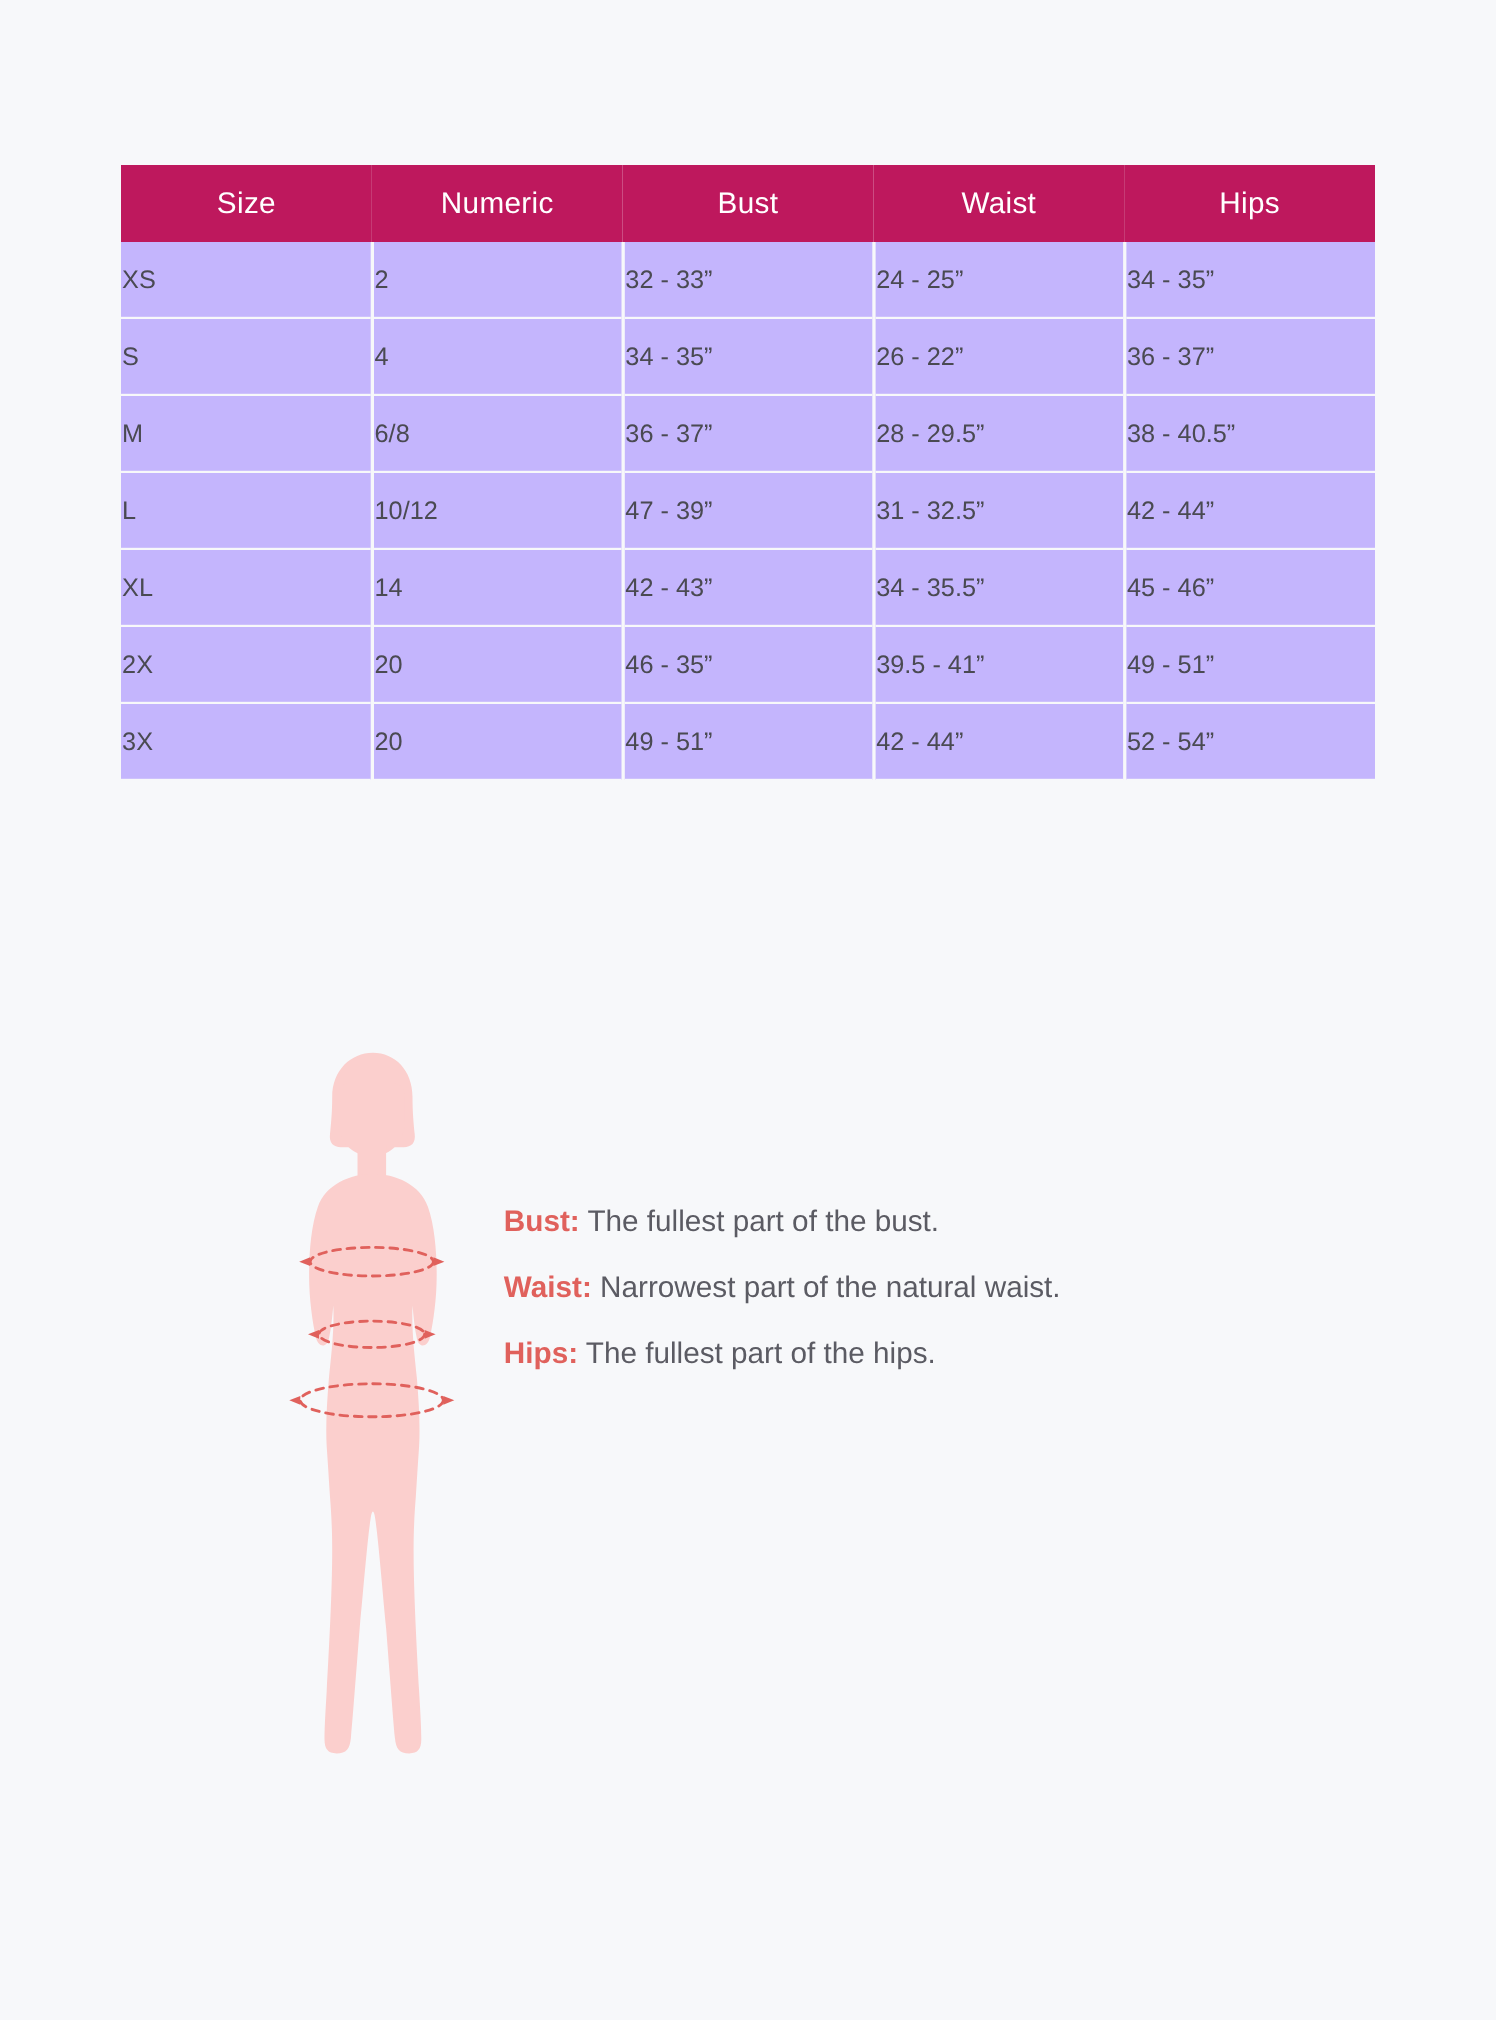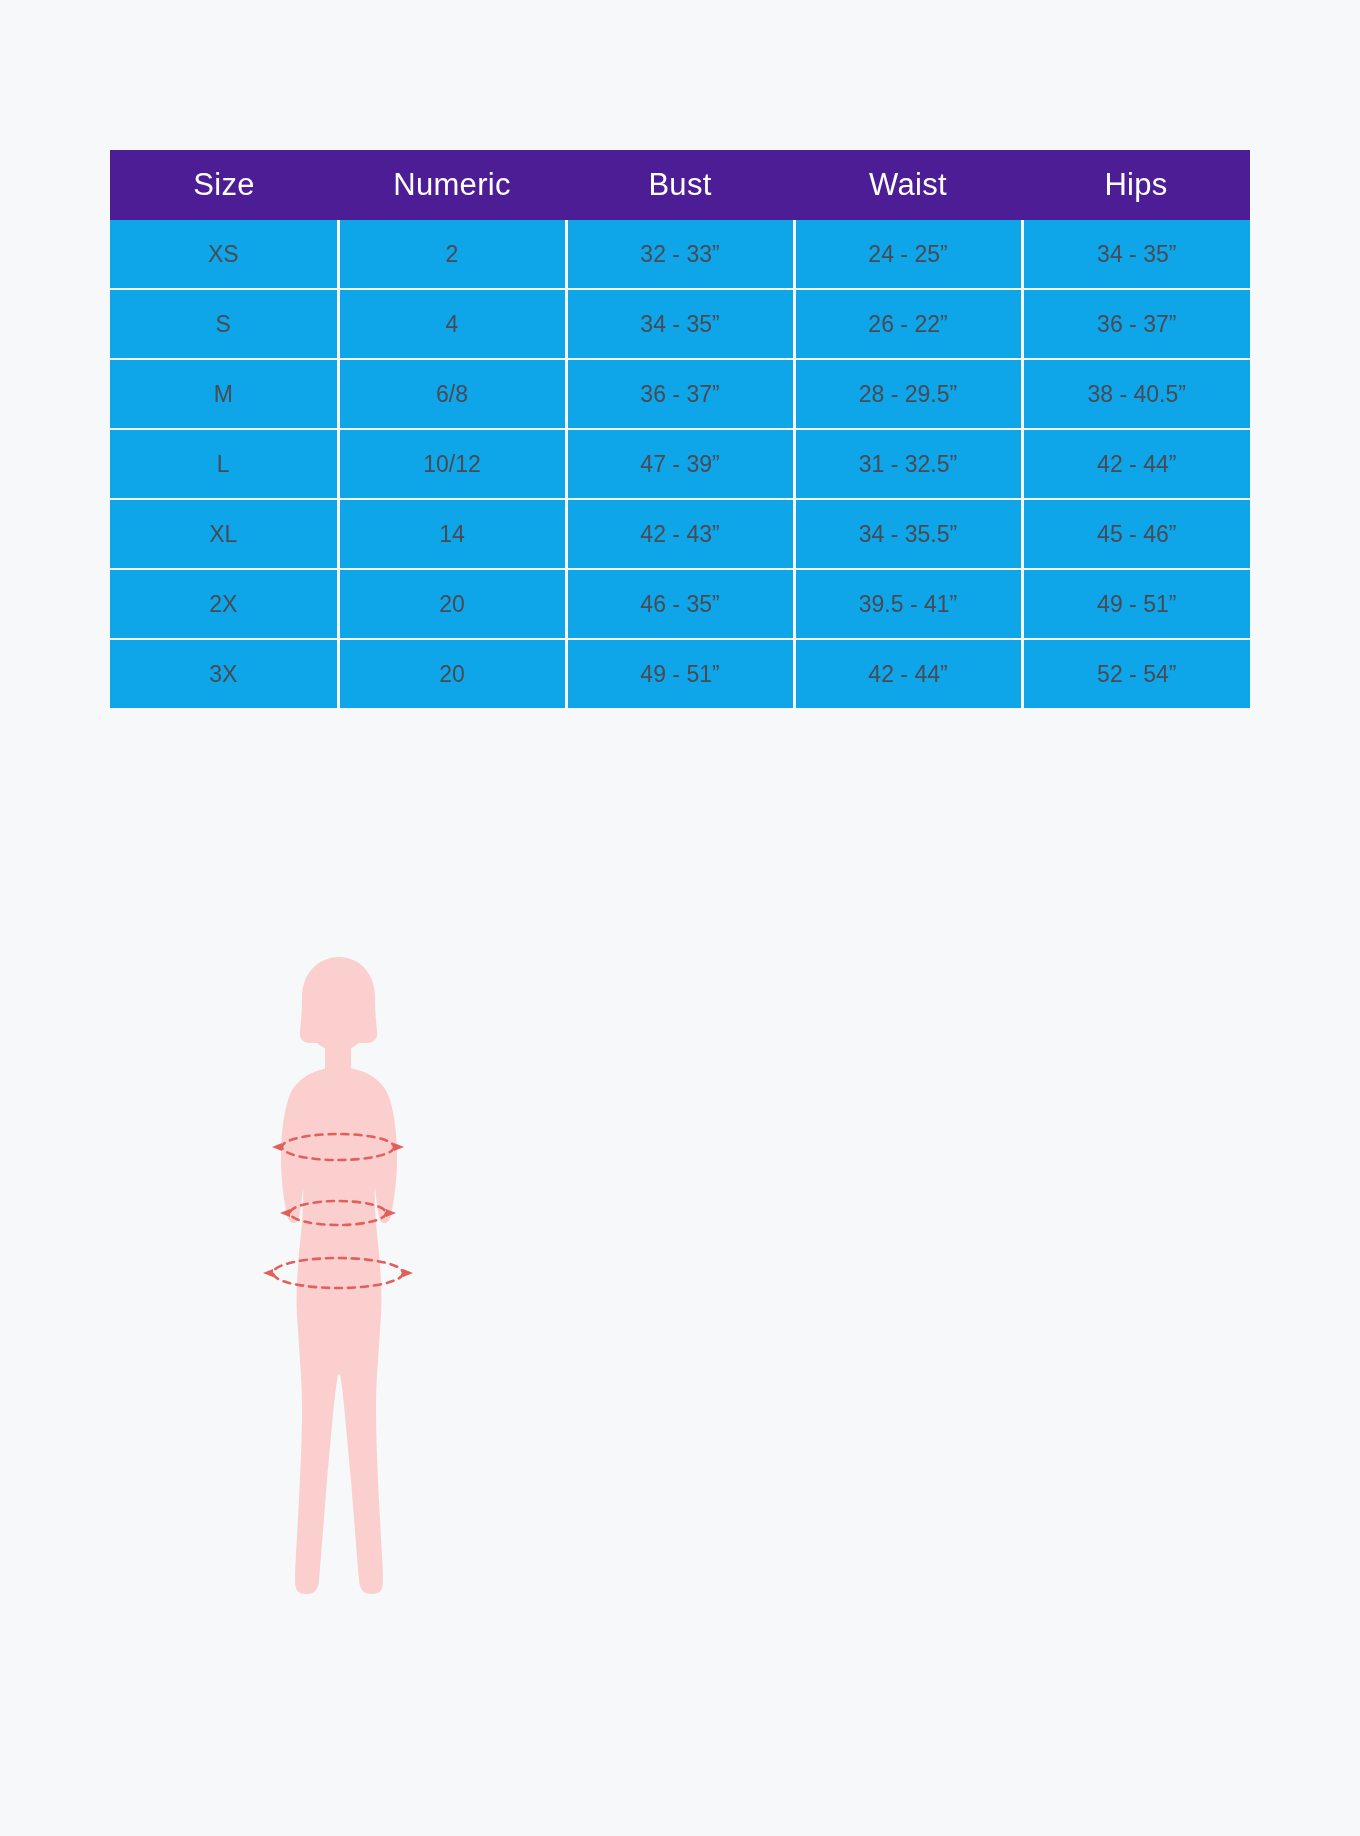--- a/index.html
+++ b/index.html
@@ -28,36 +28,35 @@
     left: 110px;
     top: 150px;
     width: 1140px;
   }
   table.size-table {
     border-collapse: collapse;
     width: 100%;
     table-layout: fixed;
   }
   table.size-table th {
-    background: #4c1d95;
+    background: #be185d;
     color: #ffffff;
     font-weight: 400;
-    font-size: 31px;
+    font-size: 27px;
     letter-spacing: 0.3px;
     height: 68px;
     text-align: center;
     border: none;
   }
   table.size-table td {
-    background: #0ea5e9;
+    background: #c4b5fd;
     color: #4a4a52;
     font-weight: 400;
     font-size: 23px;
     height: 66px;
-    text-align: center;
     border: 1px solid #f8f9fb;
     border-left: 3px solid #f7f8fa;
     border-right: 3px solid #f7f8fa;
     border-top: 2px solid #f7f8fa;
     border-bottom: 2px solid #f7f8fa;
   }
   table.size-table tr td:first-child {
     border-left: none;
   }
   table.size-table tr td:last-child {
@@ -193,15 +192,29 @@
           <polygon points="166,188 176,192 166,196"></polygon>
           <polygon points="54,188 44,192 54,196"></polygon>
           <polygon points="158,254 168,258 158,262"></polygon>
           <polygon points="62,254 52,258 62,262"></polygon>
           <polygon points="175,314 185,318 175,322"></polygon>
           <polygon points="45,314 35,318 45,322"></polygon>
         </g>
       </svg>
     </div>
 
+    <div class="legend">
+      <div class="legend-line">
+        <span class="term">Bust:</span>
+        <span>The fullest part of the bust.</span>
+      </div>
+      <div class="legend-line">
+        <span class="term">Waist:</span>
+        <span>Narrowest part of the natural waist.</span>
+      </div>
+      <div class="legend-line">
+        <span class="term">Hips:</span>
+        <span>The fullest part of the hips.</span>
+      </div>
+    </div>
 
   </div>
 </div>
 
 </body></html>

